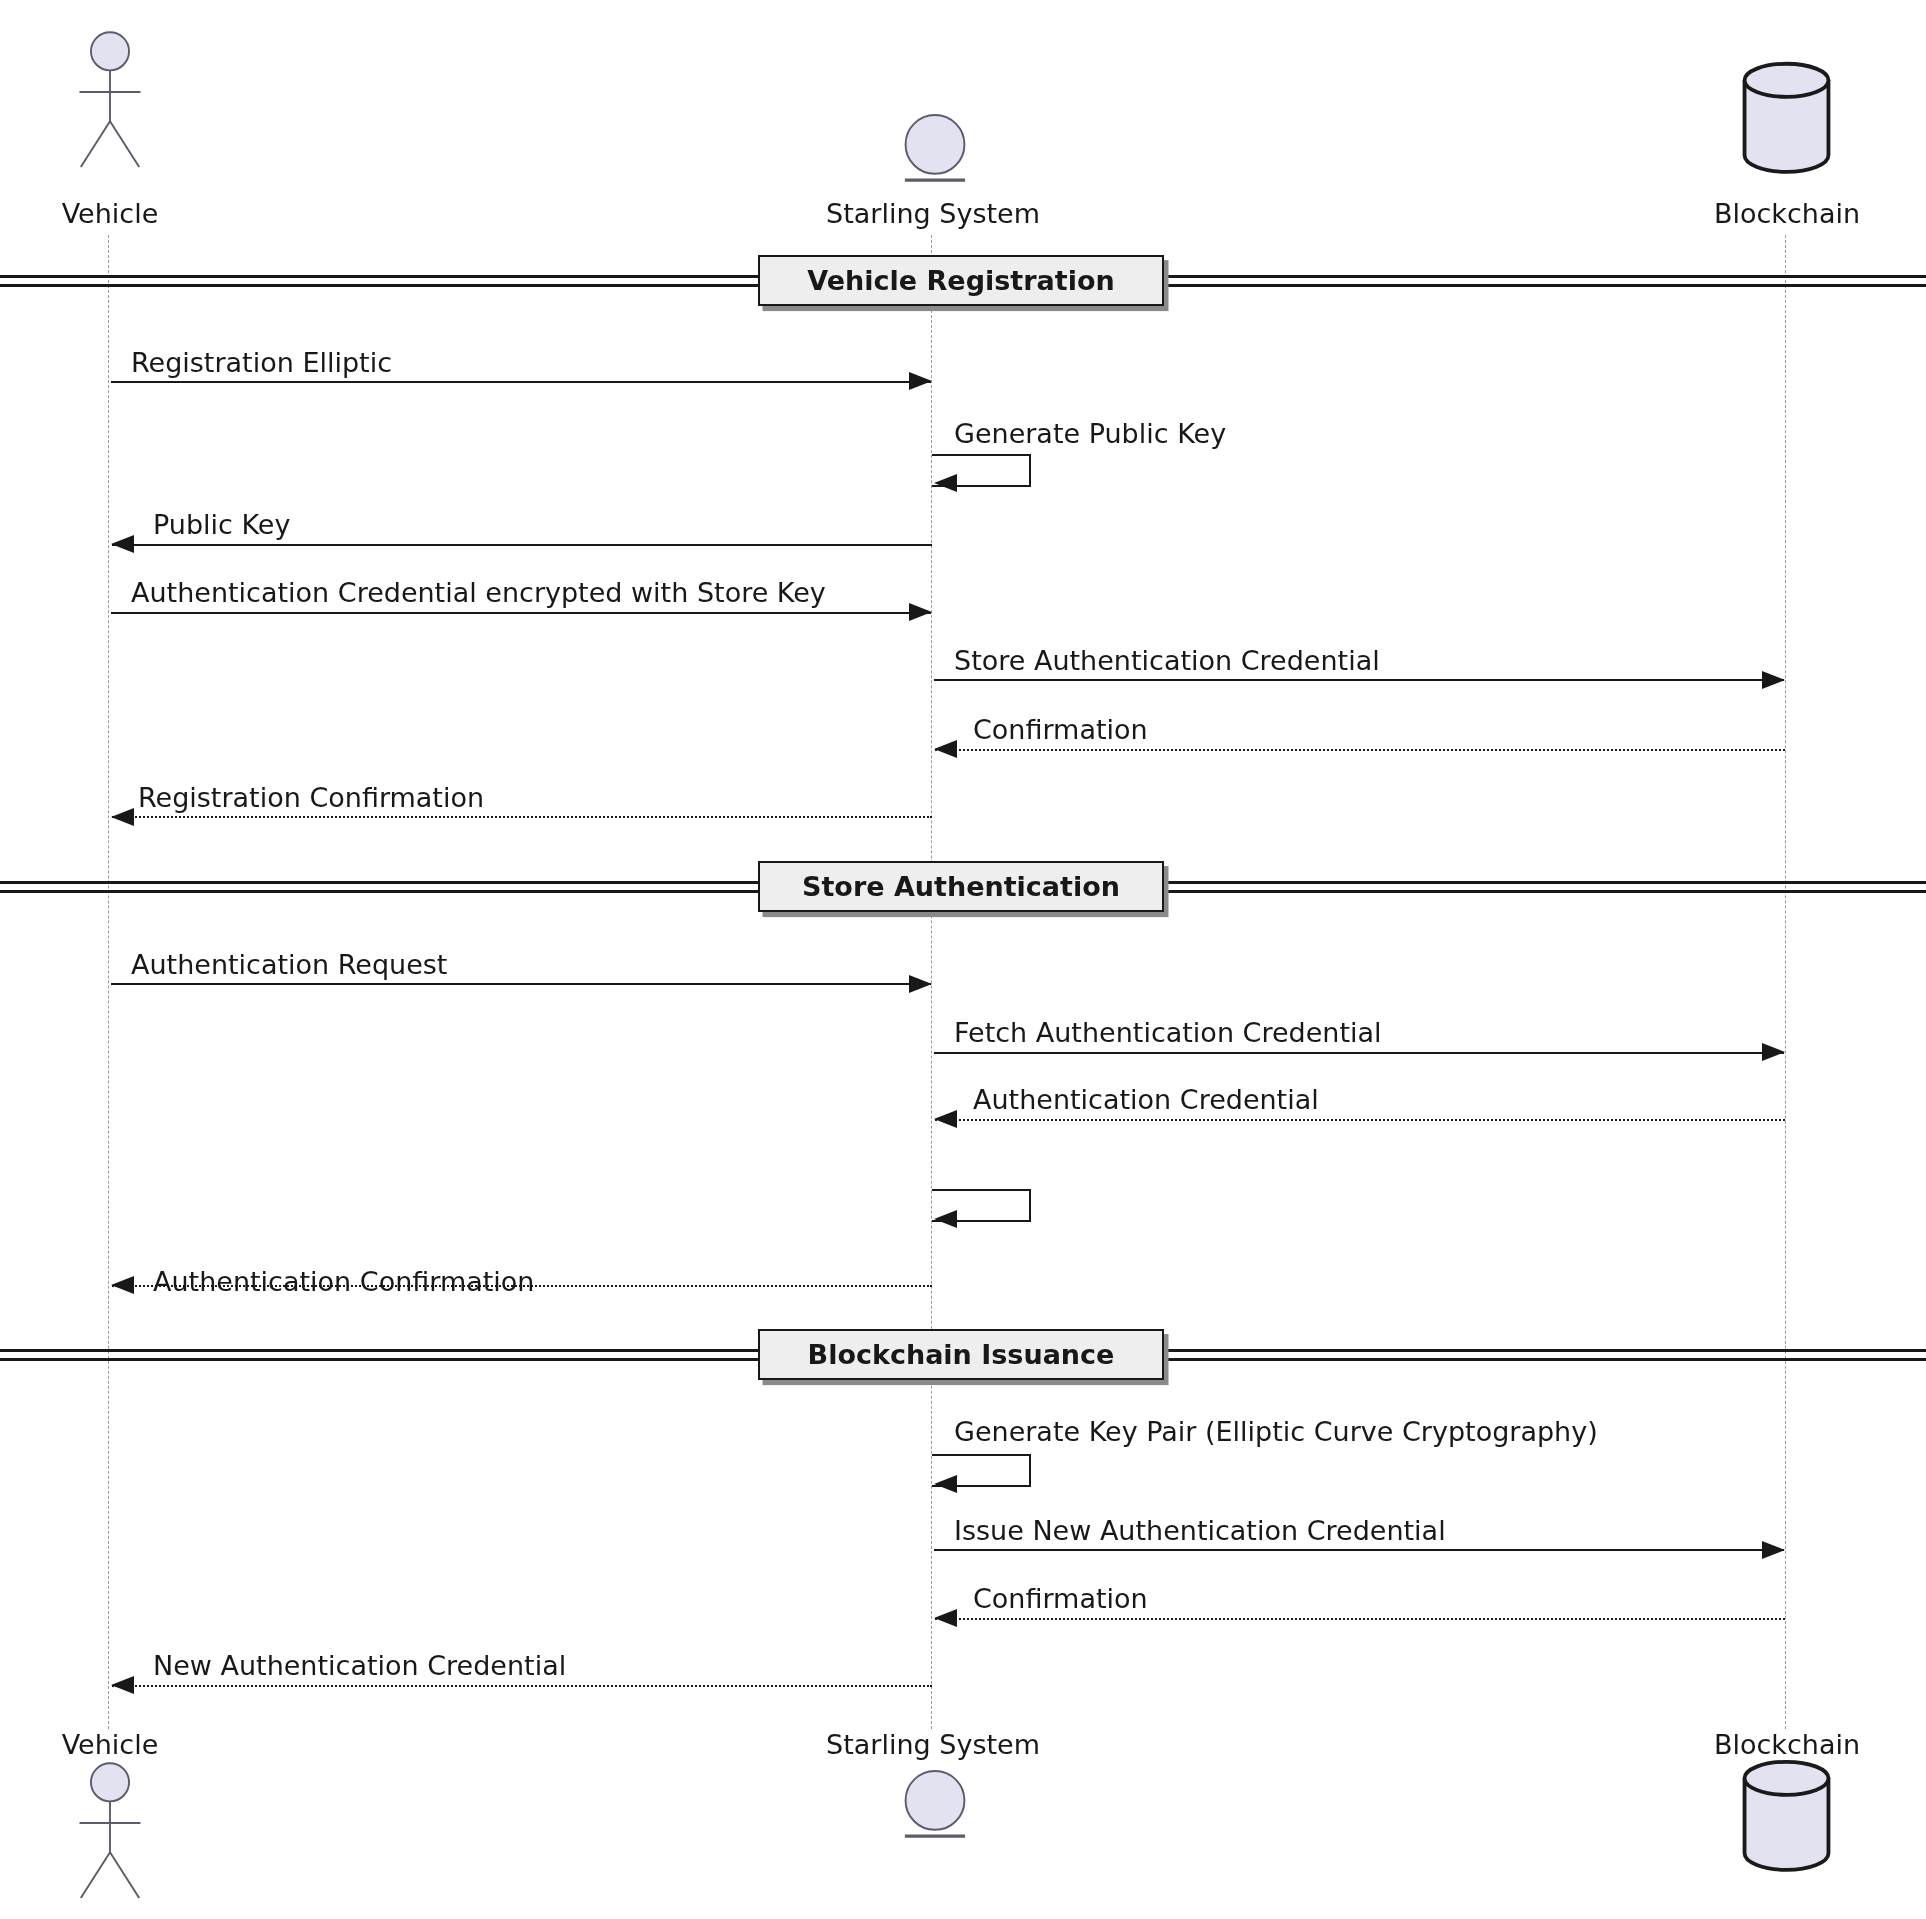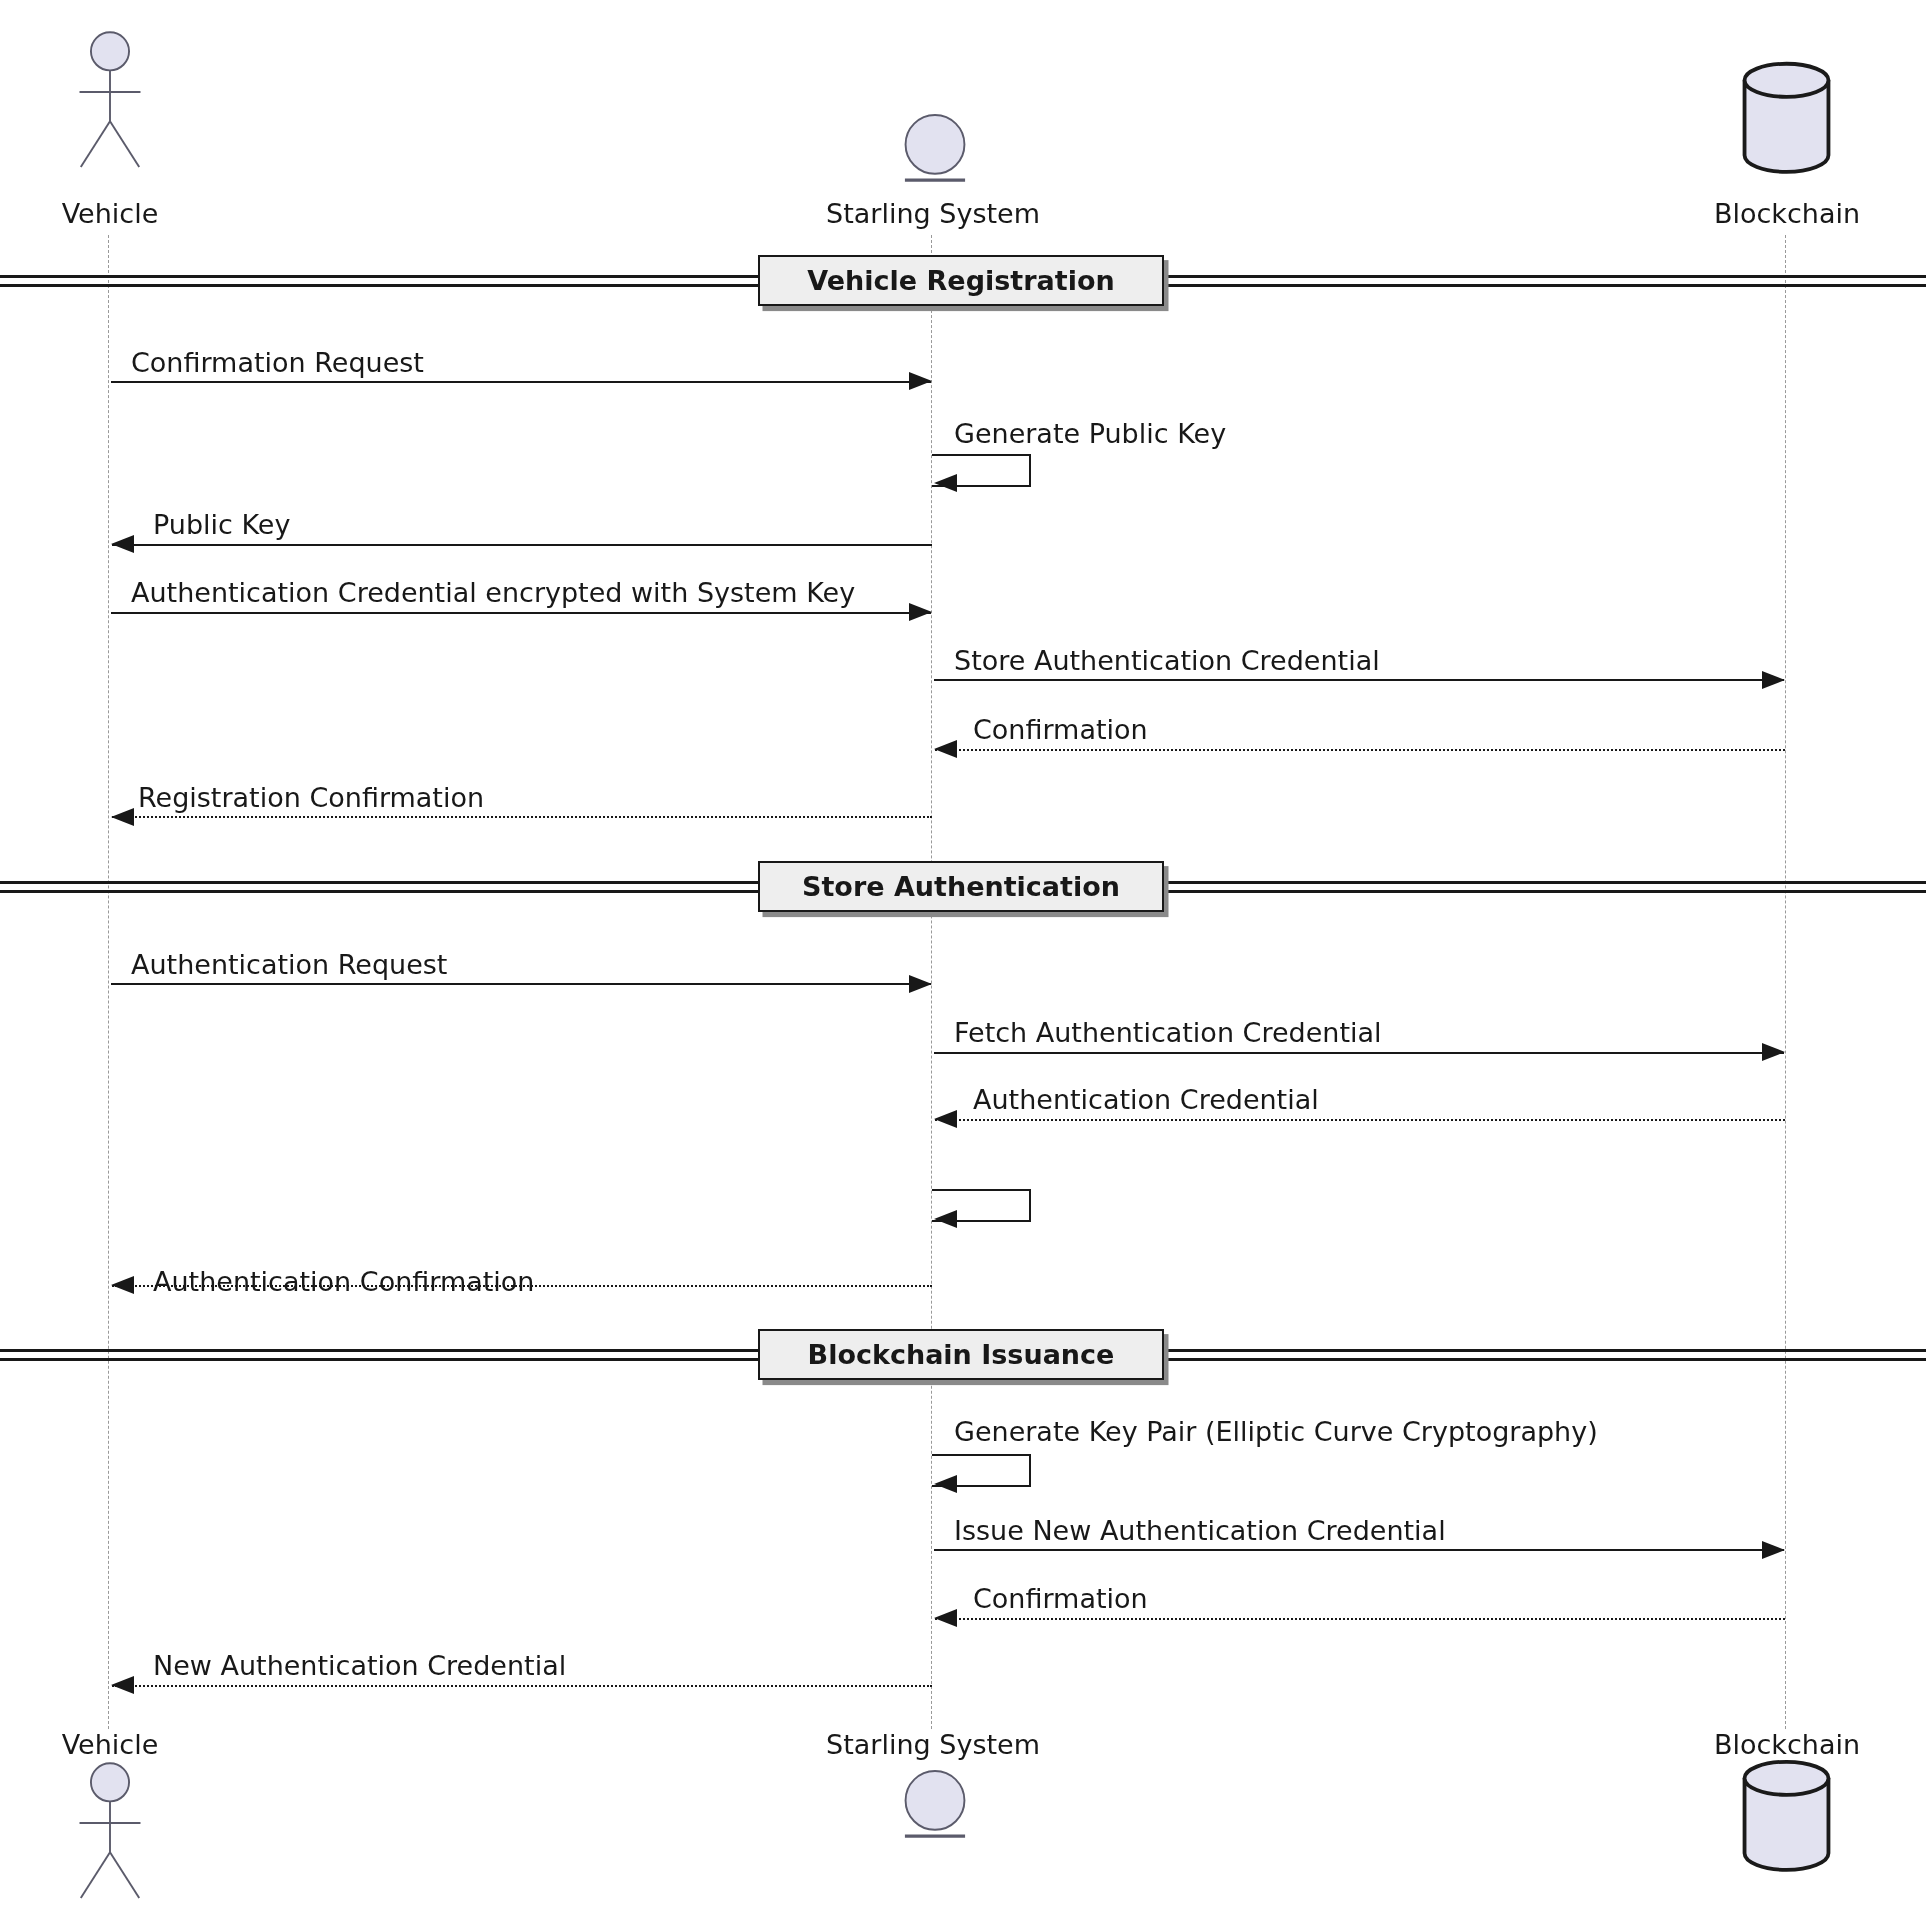--- a/index.html
+++ b/index.html
@@ -94,33 +94,33 @@
     <path d="M4,30 v118 a66,26 0 0 0 132,0 V30" fill="#E2E2F0" stroke="#1a1a1a" stroke-width="6"></path>
     <ellipse cx="70" cy="30" rx="66" ry="26" fill="#E2E2F0" stroke="#1a1a1a" stroke-width="6"></ellipse>
   </svg>
   <div class="p-label" style="left:1787px;top:198px;">Blockchain</div>
 
   <div class="divider-lines" style="top:275px;"></div>
   <div class="divider-box" style="left:758px;top:255px;">
     <span>Vehicle Registration</span>
   </div>
 
-  <div class="msg-label" style="left:131px;top:347px;">Confirmation Request</div>
+  <div class="msg-label" style="left:131px;top:347px;">Registration Elliptic</div>
   <div class="msg-line solid" style="left:111px;top:381px;width:820px;"></div>
   <div class="arr right" style="left:909px;top:372px;"></div>
 
   <div class="msg-label" style="left:954px;top:418px;">Generate Public Key</div>
   <div class="selfloop" style="left:932px;top:454px;"></div>
   <div class="arr left" style="left:934px;top:474px;"></div>
 
   <div class="msg-label" style="left:153px;top:509px;text-align:center;">Public Key</div>
   <div class="msg-line solid" style="left:112px;top:544px;width:820px;"></div>
   <div class="arr left" style="left:111px;top:535px;"></div>
 
-  <div class="msg-label" style="left:131px;top:577px;">Authentication Credential encrypted with System Key</div>
+  <div class="msg-label" style="left:131px;top:577px;">Authentication Credential encrypted with Store Key</div>
   <div class="msg-line solid" style="left:111px;top:612px;width:820px;"></div>
   <div class="arr right" style="left:909px;top:603px;"></div>
 
   <div class="msg-label" style="left:954px;top:645px;">Store Authentication Credential</div>
   <div class="msg-line solid" style="left:934px;top:679px;width:850px;"></div>
   <div class="arr right" style="left:1762px;top:671px;"></div>
 
   <div class="msg-label" style="left:973px;top:714px;">Confirmation</div>
   <div class="msg-line dotted" style="left:935px;top:749px;width:850px;"></div>
   <div class="arr left" style="left:934px;top:740px;"></div>

